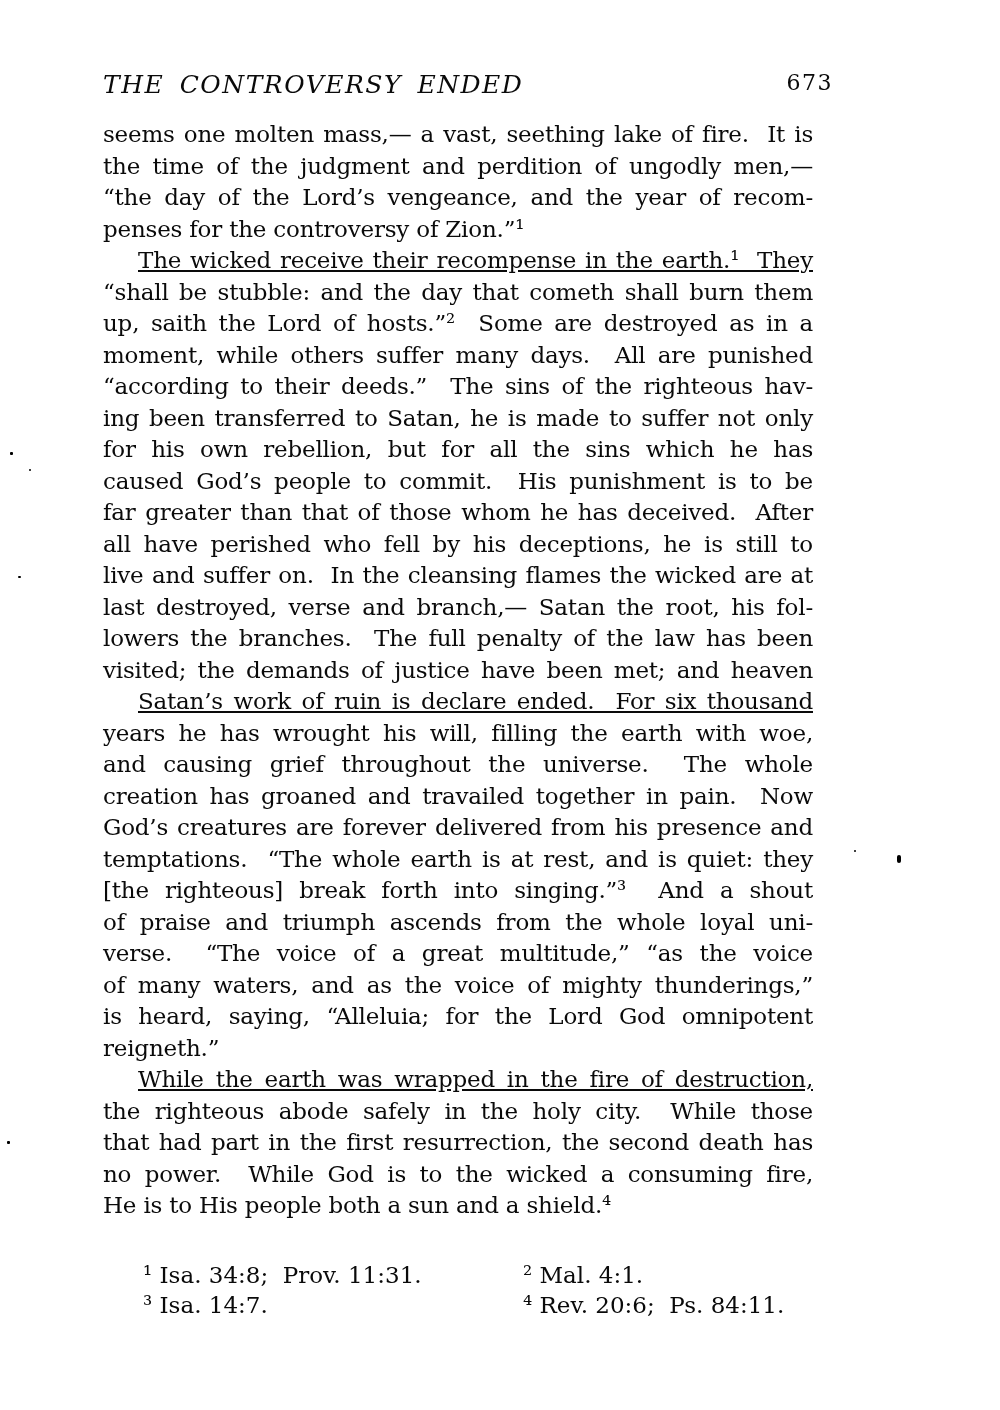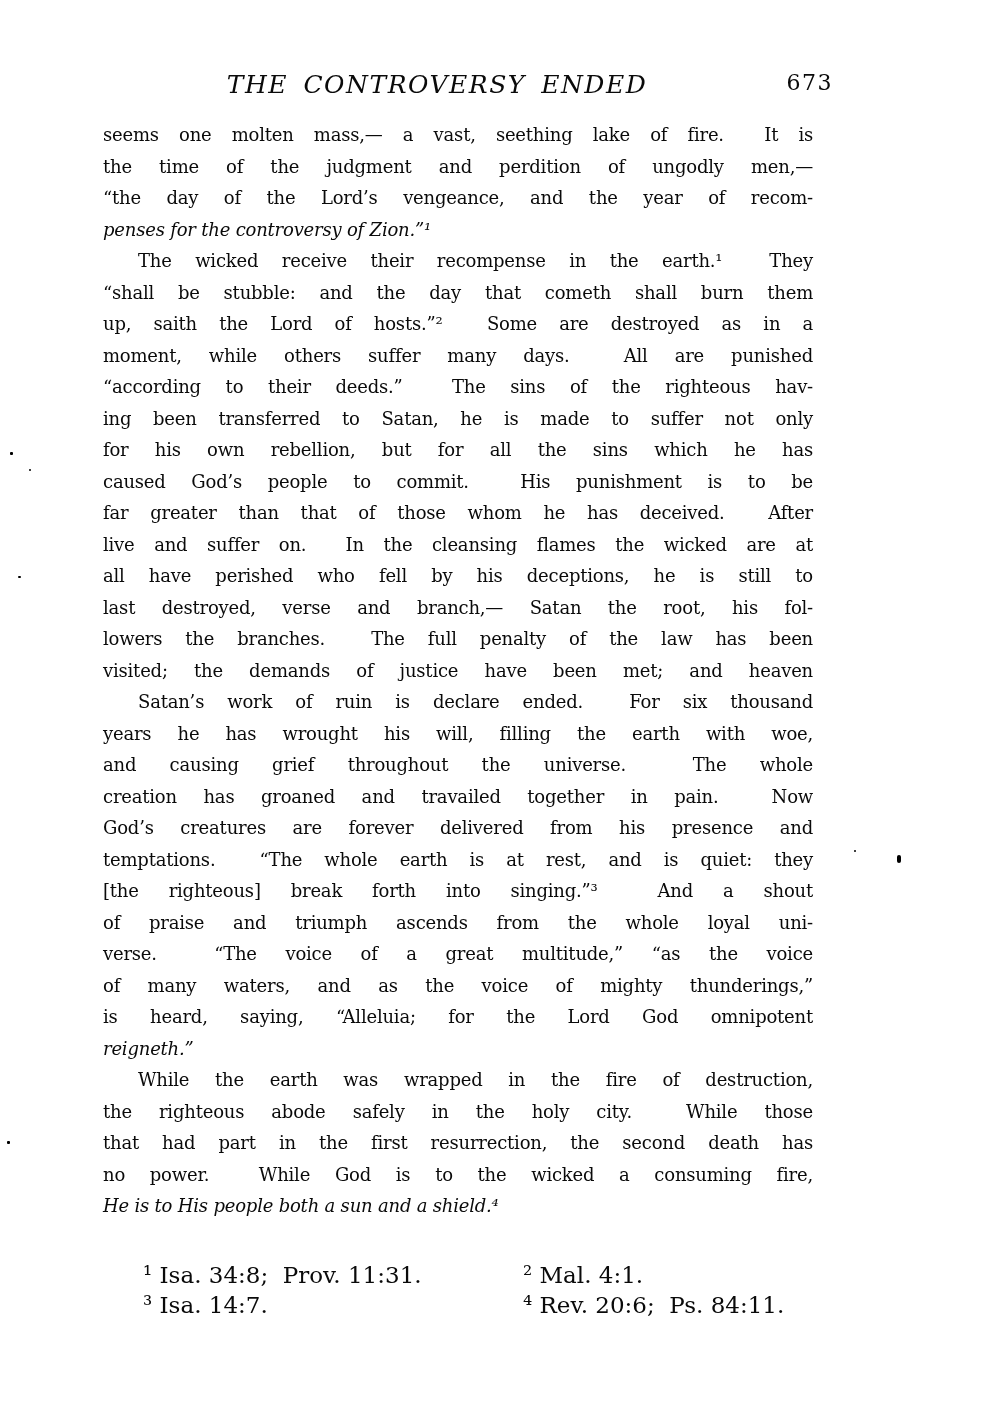--- a/index.html
+++ b/index.html
@@ -15,48 +15,47 @@
     position: absolute; inset: 0;
     background: #ffffff;
   }
   
   .running-header {
     position: absolute;
     left: 103px; top: 70px; width: 728px; height: 32px;
   }
   .header-title {
     position: absolute; left: 0; right: 60px; top: 0;
-    text-align: center;
     font-style: italic;
     font-size: 25px;
     letter-spacing: 1.5px;
     word-spacing: 6px;
     white-space: nowrap;
   }
   .page-number {
     position: absolute; right: -2px; top: 0;
     font-size: 22px;
     letter-spacing: 1.5px;
   }
   
   .body-text {
     position: absolute;
     left: 103px; top: 119px; width: 710px;
-    font-size: 18px;
+    font-size: 23px;
     line-height: 31.5px;
     letter-spacing: -0.2px;
   }
   .paragraph { margin: 0; }
   .line {
     white-space: pre-wrap;
     text-align: justify;
     text-align-last: justify;
   }
-  .line.last { text-align-last: left; font-style: italic; }
-  .line.indent { text-indent: 35px; }
+  .line.last { text-align-last: left; }
+  .line.indent { text-indent: 35px; text-decoration: underline; }
   
   .footnotes {
     position: absolute;
     left: 103px; top: 1260px; width: 728px;
     font-size: 23px;
     line-height: 30px;
   }
   .fn-grid {
     display: grid;
     grid-template-columns: 380px 1fr;
@@ -90,22 +89,22 @@
       <div class="paragraph">
         <div class="line indent">The wicked receive their recompense in the earth.¹  They</div>
         <div class="line">“shall be stubble: and the day that cometh shall burn them</div>
         <div class="line">up, saith the Lord of hosts.”²  Some are destroyed as in a</div>
         <div class="line">moment, while others suffer many days.  All are punished</div>
         <div class="line">“according to their deeds.”  The sins of the righteous hav-</div>
         <div class="line">ing been transferred to Satan, he is made to suffer not only</div>
         <div class="line">for his own rebellion, but for all the sins which he has</div>
         <div class="line">caused God’s people to commit.  His punishment is to be</div>
         <div class="line">far greater than that of those whom he has deceived.  After</div>
+        <div class="line">all have perished who fell by his deceptions, he is still to</div>
         <div class="line">live and suffer on.  In the cleansing flames the wicked are at</div>
-        <div class="line">all have perished who fell by his deceptions, he is still to</div>
         <div class="line">last destroyed, verse and branch,— Satan the root, his fol-</div>
         <div class="line">lowers the branches.  The full penalty of the law has been</div>
         <div class="line">visited; the demands of justice have been met; and heaven</div>
       </div>
       <div class="paragraph">
         <div class="line indent">Satan’s work of ruin is declare ended.  For six thousand</div>
         <div class="line">years he has wrought his will, filling the earth with woe,</div>
         <div class="line">and causing grief throughout the universe.  The whole</div>
         <div class="line">creation has groaned and travailed together in pain.  Now</div>
         <div class="line">God’s creatures are forever delivered from his presence and</div>

